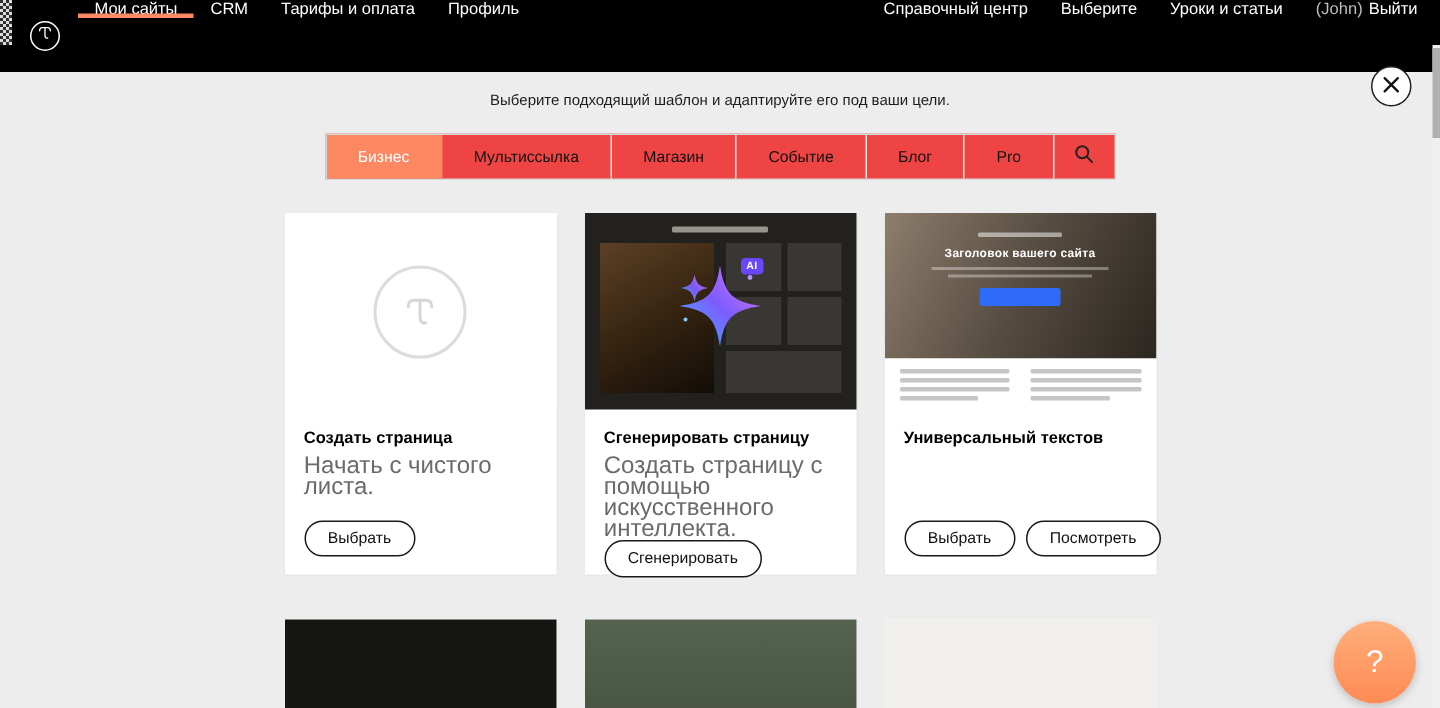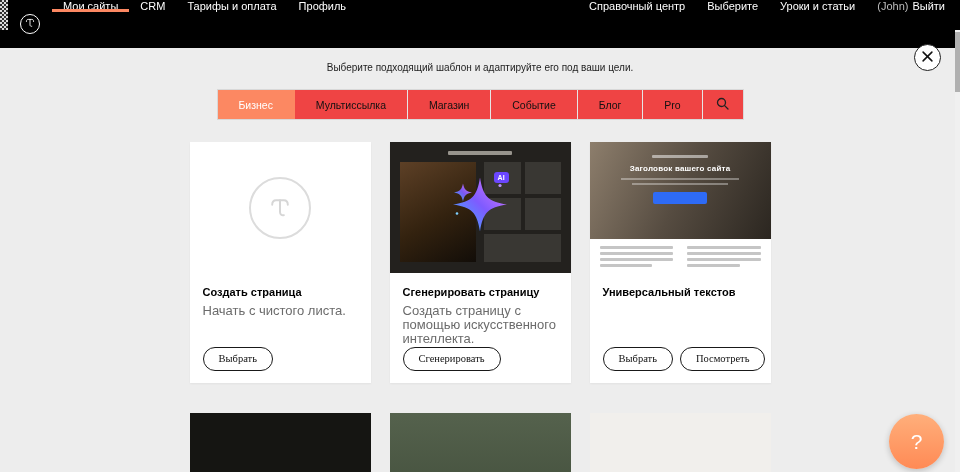--- a/index.html
+++ b/index.html
@@ -35,24 +35,24 @@
   .tab.active{background:var(--accent,#fc8862);color:#fff;border-right-color:transparent}
   .tab-search{width:40px;flex:0 0 auto;display:flex;align-items:center;justify-content:center;cursor:pointer}
 
   
   .grid{width:581px;margin:22px auto 0;display:grid;grid-template-columns:repeat(3,181px);
     grid-auto-rows:241px;gap:30px 19px}
   .card{background:#fff;display:flex;flex-direction:column;box-shadow:0 1px 2px rgba(0,0,0,.05);cursor:pointer}
   .thumb{height:131px;flex:0 0 auto;position:relative;overflow:hidden}
   .card-body{flex:1;display:flex;flex-direction:column;padding:13px 13px 12px}
   .card-title{font-size:11px;font-weight:bold;color:#000}
-  .card-desc{font-size:13px;line-height:14px;color:#6b6b6b;margin-top:6px}
+  .card-desc{font-size:16px;line-height:14px;color:#6b6b6b;margin-top:6px}
   .card-actions{margin-top:auto;display:flex;gap:7px}
   .btn{border:1px solid #191919;background:#fff;border-radius:13px;font-size:10.5px;color:#111;
-    padding:6px 15px;cursor:pointer;font-family:Liberation Serif, serif;line-height:1}
+    padding:6px 15px;cursor:pointer;font-family:Liberation Sans, sans-serif;line-height:1}
 
   
   .thumb-blank{display:flex;align-items:center;justify-content:center;background:#fff}
   .blank-circle{width:62px;height:62px;border:2px solid #dcdcdc;border-radius:50%;
     display:flex;align-items:center;justify-content:center}
 
   
   .thumb-ai{background:#23211e}
   .ai-head{position:absolute;top:9px;left:50%;transform:translateX(-50%);width:64px;height:4px;background:#98948d;border-radius:1px}
   .ai-photo{position:absolute;left:10px;top:20px;width:76px;height:100px;

